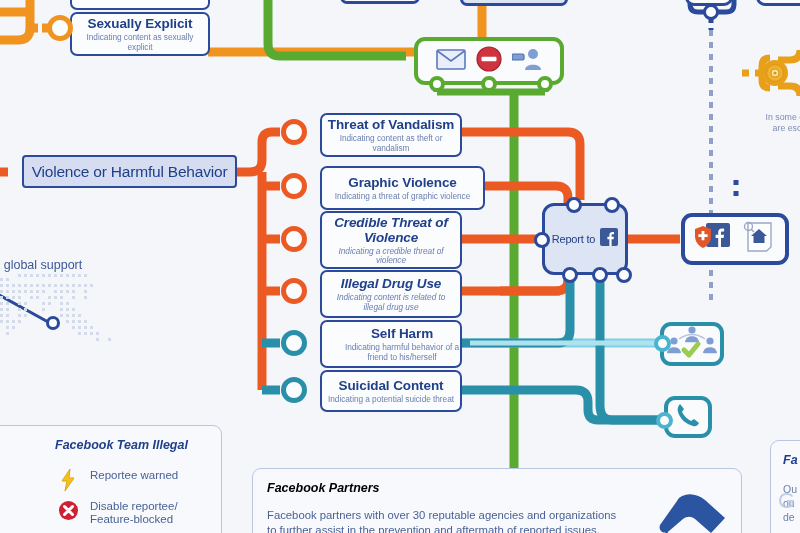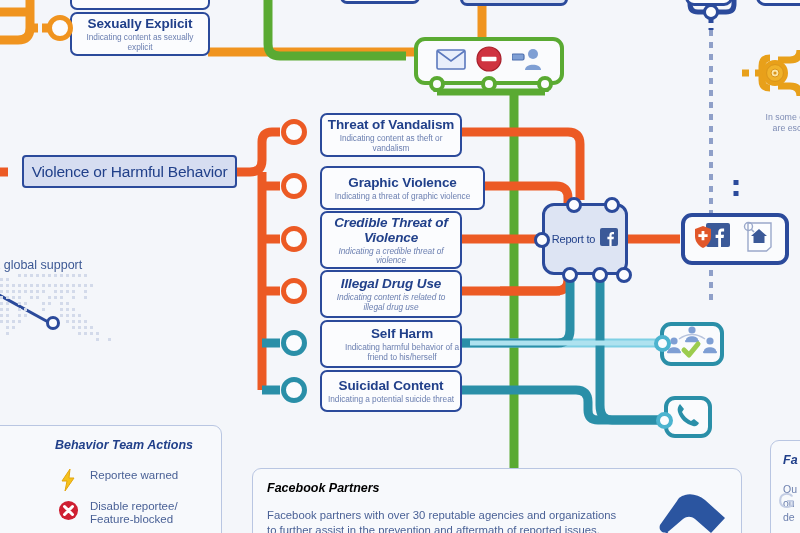--- a/index.html
+++ b/index.html
@@ -431,21 +431,21 @@
   </svg>
   <div class="mapnote" style="left:-6px;top:258px;">k global support</div>
 
   <div class="sidenote" style="left:752px;top:112px;width:70px;">
     <div>In some ca</div>
     <div>are esc</div>
   </div>
 
   <div class="panel clip" style="left:-118px;top:425px;width:340px;height:118px;">
 
-    <div style="position:absolute;left:172px;top:12px;" class="panel-h">Behavior Team Actions</div>
+    <div style="position:absolute;left:172px;top:12px;" class="panel-h">Facebook Team Illegal</div>
 
     <div style="position:absolute;left:172px;top:34px;width:160px;">
       <div class="legend-row">
         <span style="width:26px;display:inline-flex;justify-content:center;">
           <svg width="16" height="22" viewBox="0 0 16 22">
               <path d="M10 0 L2 12 H7 L5 22 L14 9 H9 Z" fill="#f5c21c" stroke="#e3a50f" stroke-width="1"></path>
             </svg>
         </span>
         <span class="legend-txt">Reportee warned</span>
       </div>

